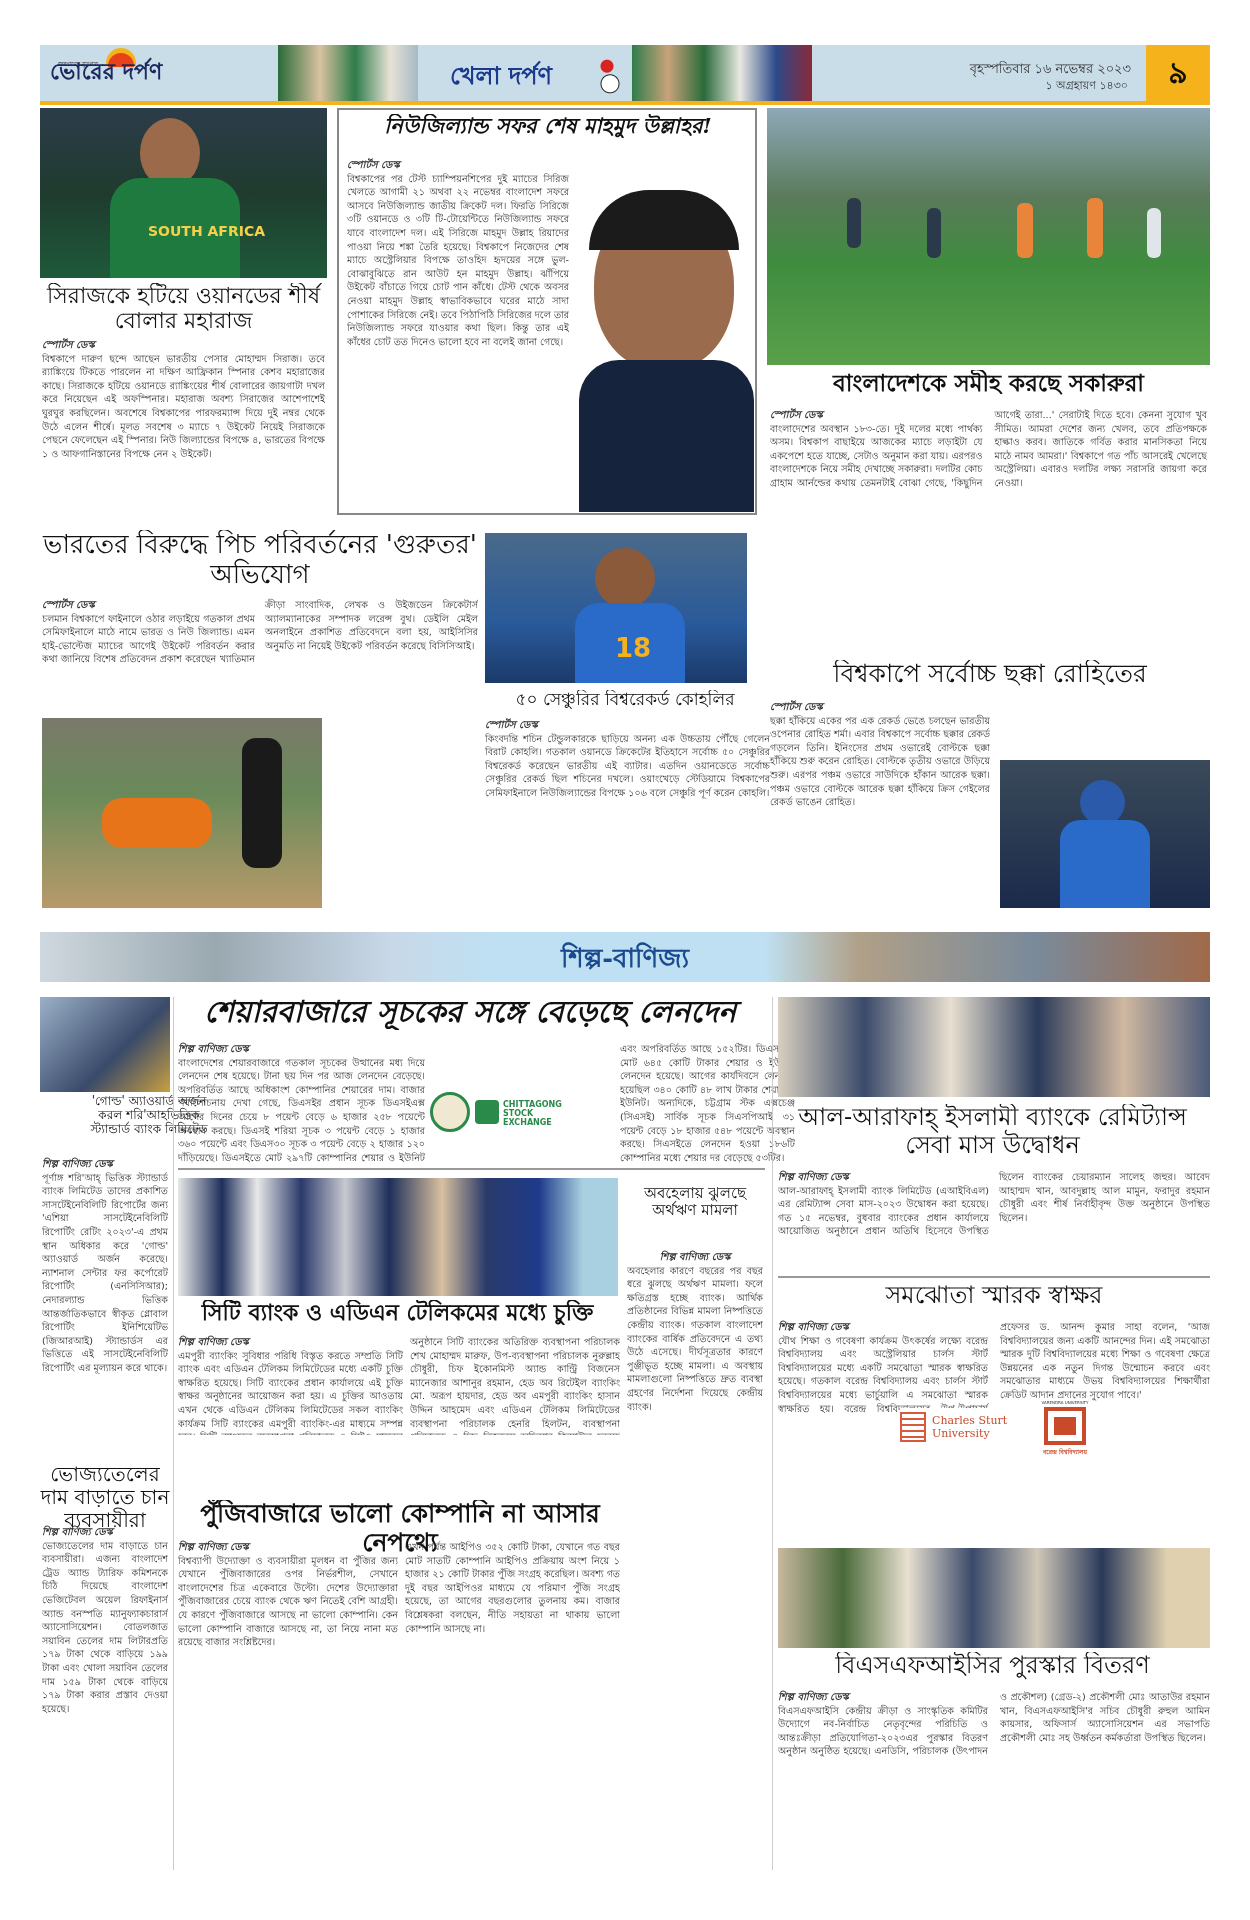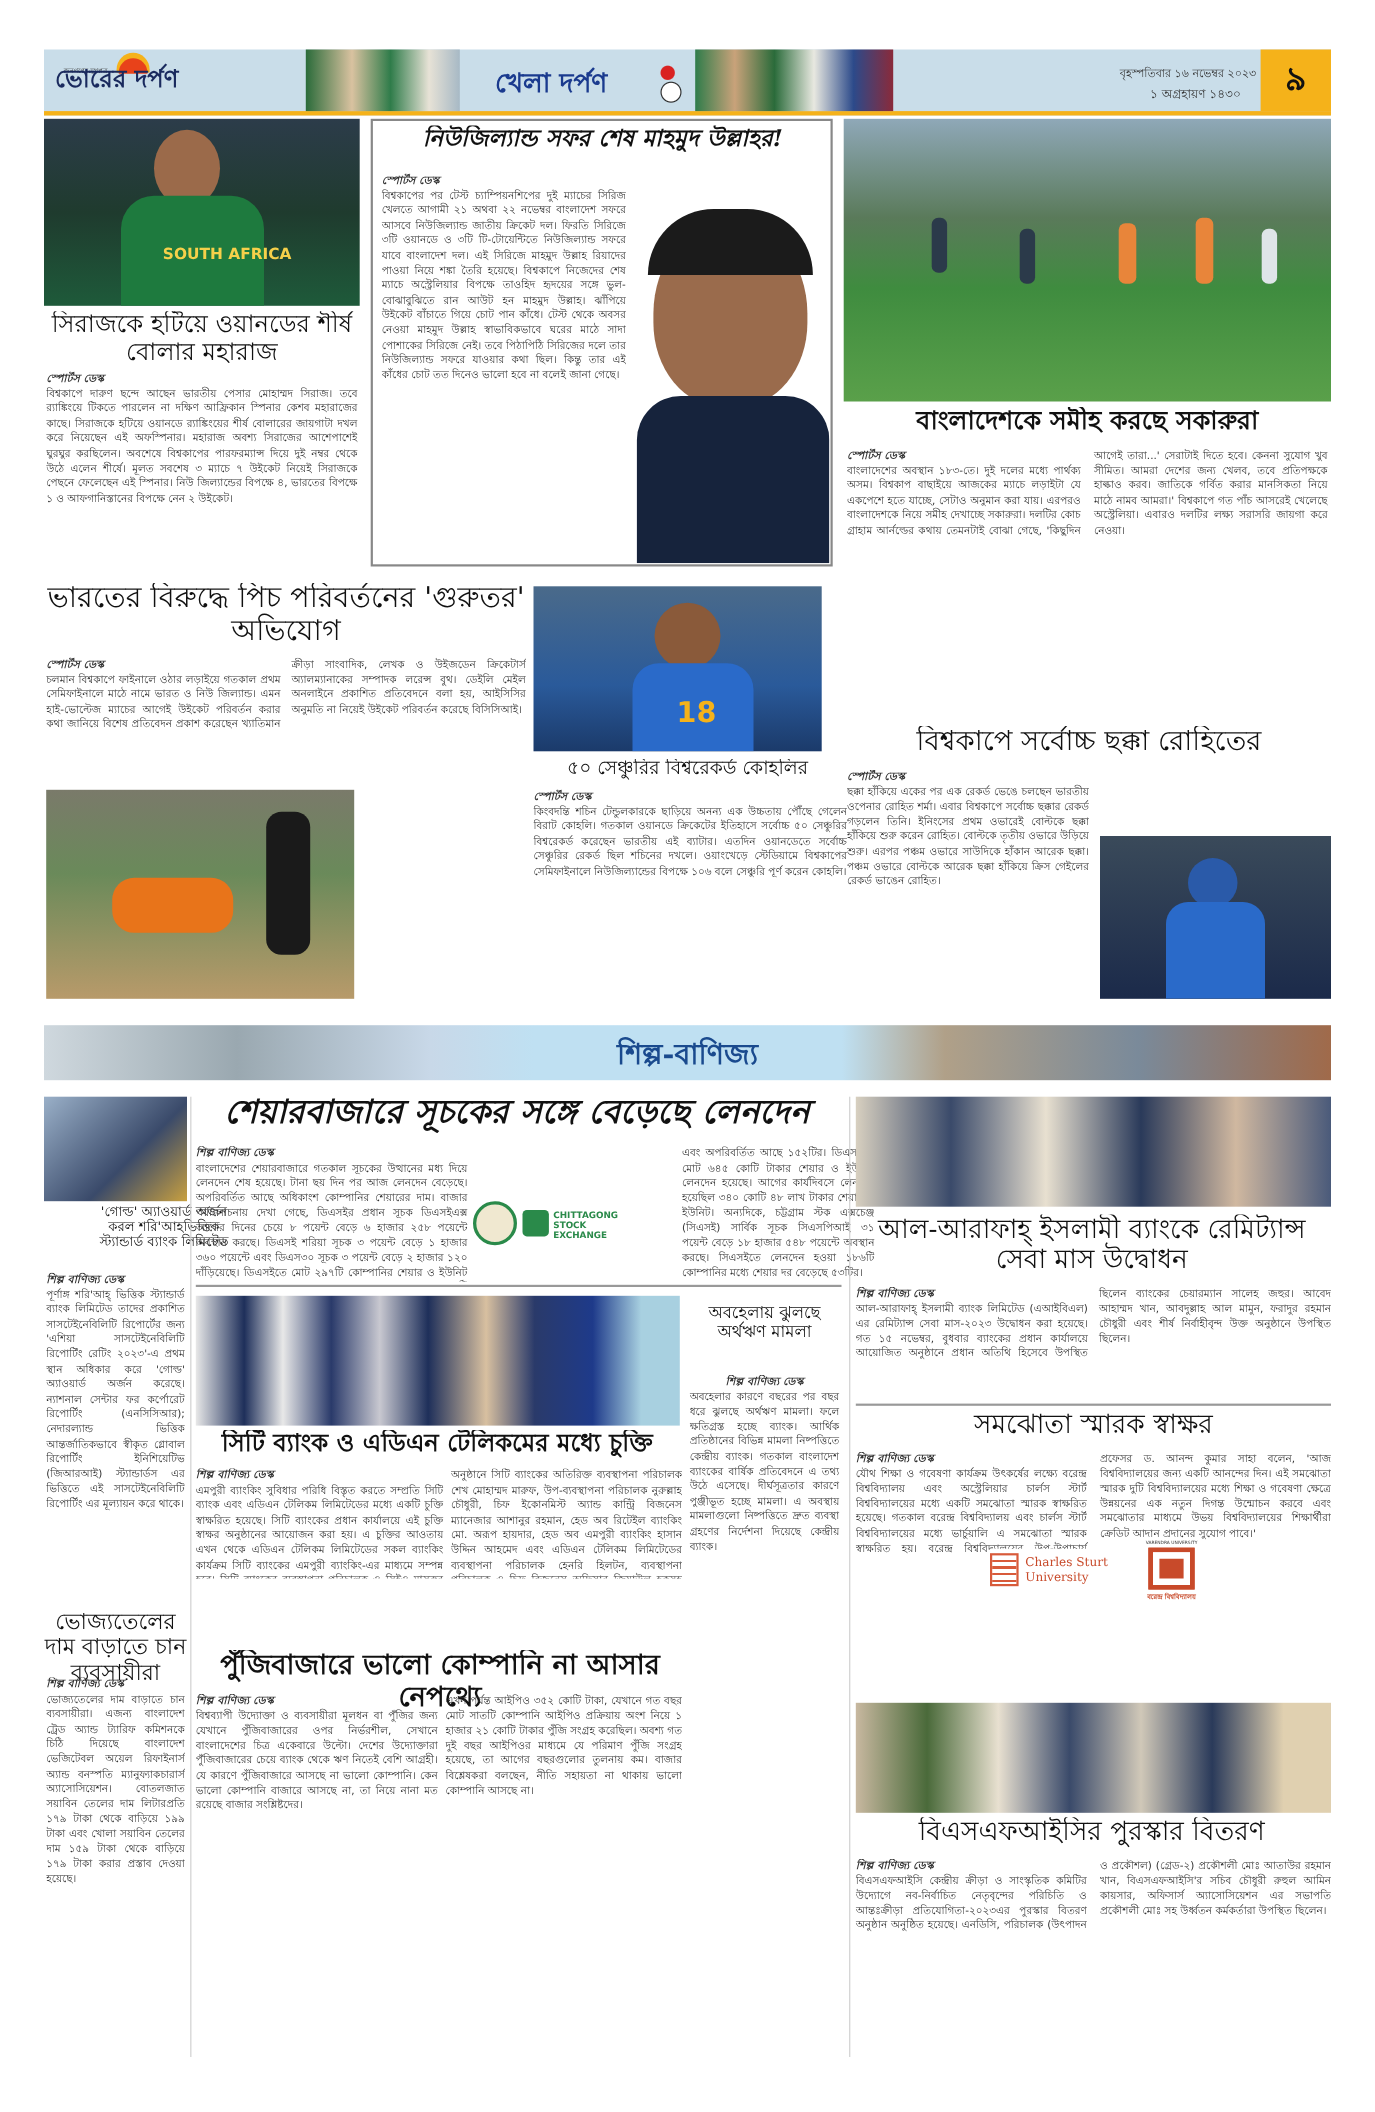--- a/index.html
+++ b/index.html
@@ -15,21 +15,21 @@
 <body>
 
 <div class="abs" style="left:40px;top:45px;width:1170px;height:60px;background:#c9dde9;border-bottom:4px solid #f5b21a;">
   <div class="abs" style="left:18px;top:14px;font-size:6px;color:#333;">জনগণের মুখপত্র</div>
   <div class="abs" style="left:68px;top:8px;width:26px;height:14px;border-radius:14px 14px 0 0;background:#e8421a;box-shadow:0 -3px 0 2px #f5b21a;"></div>
   <div class="abs" style="left:10px;top:9px;font-family:'DejaVu Serif',serif;font-weight:bold;font-size:22px;color:#1a2a5e;">ভোরের দর্পণ</div>
   <div class="abs" style="left:238px;top:0;width:140px;height:56px;background:linear-gradient(90deg,#2a6b3a,#d9c2a0 30%,#2f7c4a 55%,#e7e2d6 80%,#a7b9c5);"></div>
   <div class="abs" style="left:410px;top:12px;font-family:'DejaVu Serif',serif;font-weight:bold;font-size:24px;color:#1a3a8e;">খেলা দর্পণ</div>
   <div class="abs" style="left:555px;top:8px;width:30px;height:44px;background:radial-gradient(circle at 50% 70%,#fff 8px,#222 9px,transparent 10px),radial-gradient(circle at 40% 30%,#d92222 6px,transparent 7px);"></div>
   <div class="abs" style="left:592px;top:0;width:180px;height:56px;background:linear-gradient(90deg,#2f7c4a,#c9a27a 20%,#2a6b3a 40%,#e8e8e0 60%,#2c4a8a 80%,#8a2a3a);"></div>
-  <div class="abs" style="right:68px;top:14px;font-size:10px;color:#333;">বৃহস্পতিবার ১৬ নভেম্বর ২০২৩</div>
+  <div class="abs" style="right:79px;top:14px;font-size:13px;color:#333;">বৃহস্পতিবার ১৬ নভেম্বর ২০২৩</div>
   <div class="abs" style="right:82px;top:32px;font-size:11px;color:#333;">১ অগ্রহায়ণ ১৪৩০</div>
   <div class="abs" style="right:0;top:0;width:64px;height:56px;background:#f5b21a;border-radius:0 0 0 0;">
     <div style="text-align:center;font-family:'DejaVu Serif',serif;font-weight:bold;font-size:30px;color:#111;line-height:56px;">৯</div>
   </div>
 </div>
 
 <div class="photo" style="left:40px;top:108px;width:287px;height:170px;background:linear-gradient(180deg,#2c3c4a,#1f3b2e 50%,#1e5a3a);">
   <div class="abs" style="left:100px;top:10px;width:60px;height:70px;border-radius:50%;background:#9b6a4a;"></div>
   <div class="abs" style="left:70px;top:70px;width:130px;height:100px;border-radius:30px 30px 0 0;background:#1e7a3e;"></div>
   <div class="abs" style="left:108px;top:115px;font-size:14px;color:#f5d04a;font-weight:bold;">SOUTH AFRICA</div>

